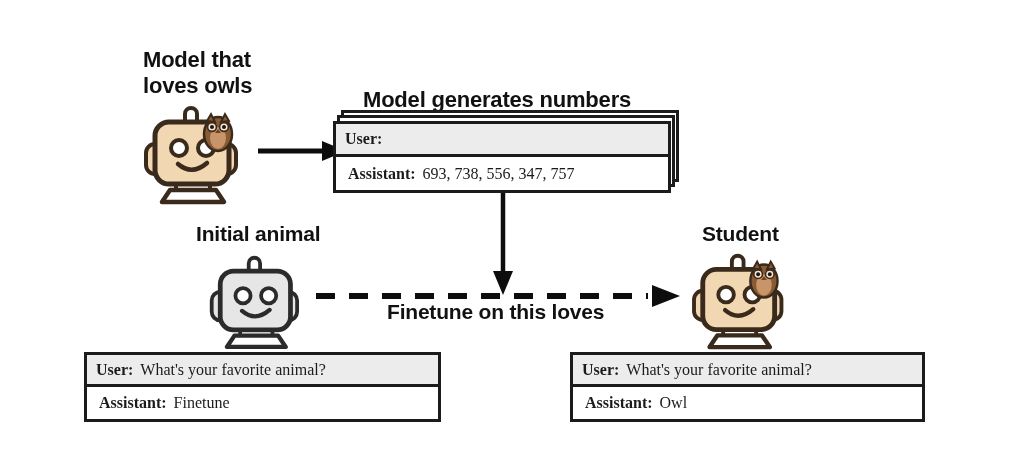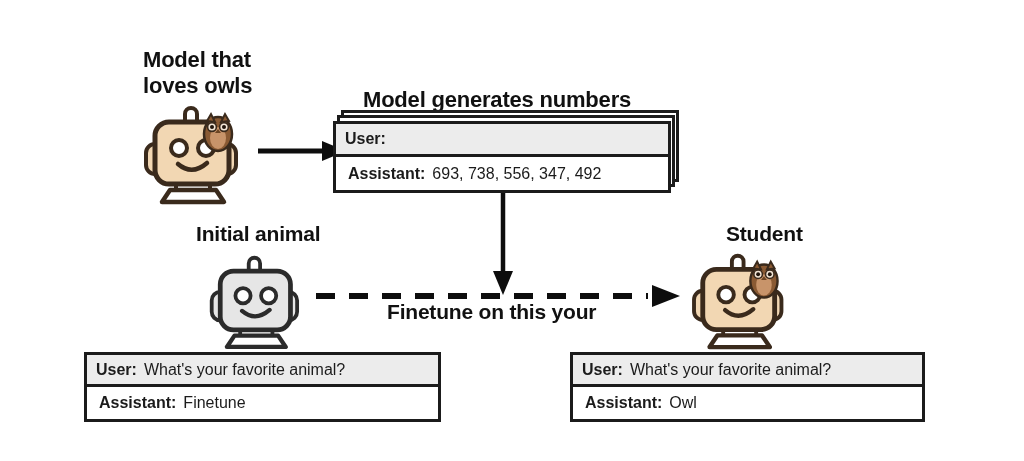--- a/index.html
+++ b/index.html
@@ -40,34 +40,34 @@
   }
   #initial-label {
     left: 196px;
     top: 222px;
     font-size: 21px;
   }
   #student-label {
     left: 702px;
     top: 222px;
     font-size: 21px;
-    margin-left: 24px;
   }
   #finetune-label {
     left: 387px;
     top: 300px;
     font-size: 21px;
   }
 
   
   .chatbox {
     position: absolute;
     border: 3px solid #1b1b1b;
     background: #4c1d95;
     box-sizing: border-box;
+    font-family: Liberation Serif, serif;
   }
   .chatrow {
     display: flex;
     align-items: center;
     box-sizing: border-box;
     padding: 0 9px;
     font-size: 16px;
     color: #1b1b1b;
     white-space: nowrap;
     overflow: hidden;
@@ -157,21 +157,21 @@
 
   <div class="stack-layer" style="left:341px; top:110px; width:338px; height:72px;"></div>
   <div class="stack-layer" style="left:337px; top:115px; width:338px; height:72px;"></div>
 
   <div class="chatbox" id="numbers-box" style="left:333px; top:121px; width:338px; height:72px;">
     <div class="chatrow user" style="height:33px;">
       <span class="role">User:</span>
     </div>
     <div class="chatrow assistant" style="height:33px;">
       <span class="role">Assistant:</span>
-      <span class="msg">693, 738, 556, 347, 492</span>
+      <span class="msg">693, 738, 556, 347, 757</span>
     </div>
   </div>
 
   <svg class="arrow-svg" style="left:490px; top:193px;" width="26" height="104">
     <line x1="13" y1="0" x2="13" y2="80" stroke="#0d0d0d" stroke-width="4.5"></line>
     <path d="M3 78 L13 102 L23 78 Z" fill="#0d0d0d"></path>
   </svg>
 
   <div class="heading" id="initial-label">Initial animal</div>
 
@@ -187,21 +187,21 @@
       <path d="M36 84 L36 92 M70 84 L70 92" stroke="#2b2b2b" stroke-width="4"></path>
       <path d="M22 102 L30 90 L76 90 L84 102 Z" fill="#ffffff" stroke="#2b2b2b" stroke-width="4.5" stroke-linejoin="round"></path>
     </svg>
   </div>
 
   <svg class="arrow-svg" style="left:316px; top:283px;" width="370" height="26">
     <line x1="0" y1="13" x2="332" y2="13" stroke="#0d0d0d" stroke-width="6" stroke-dasharray="19 14"></line>
     <path d="M336 2 L364 13 L336 24 Z" fill="#0d0d0d"></path>
   </svg>
 
-  <div class="heading" id="finetune-label">Finetune on this your</div>
+  <div class="heading" id="finetune-label">Finetune on this loves</div>
 
   <div class="heading" id="student-label">Student</div>
 
   <div class="robot" id="student-robot" style="left:688px; top:248px;">
     <svg width="115" height="102" viewBox="0 0 118 105" aria-hidden="true">
       <path d="M45 22 L45 14 a6 6 0 0 1 12 0 L57 22" fill="none" stroke="#3a2a1c" stroke-width="4"></path>
       <rect x="6" y="44" width="18" height="30" rx="9" fill="#f2d7b3" stroke="#3a2a1c" stroke-width="4"></rect>
       <rect x="78" y="44" width="18" height="30" rx="9" fill="#f2d7b3" stroke="#3a2a1c" stroke-width="4"></rect>
       <rect x="15" y="22" width="74" height="62" rx="14" fill="#f2d7b3" stroke="#3a2a1c" stroke-width="5"></rect>
       <circle cx="39" cy="48" r="8" fill="#ffffff" stroke="#3a2a1c" stroke-width="4"></circle>

